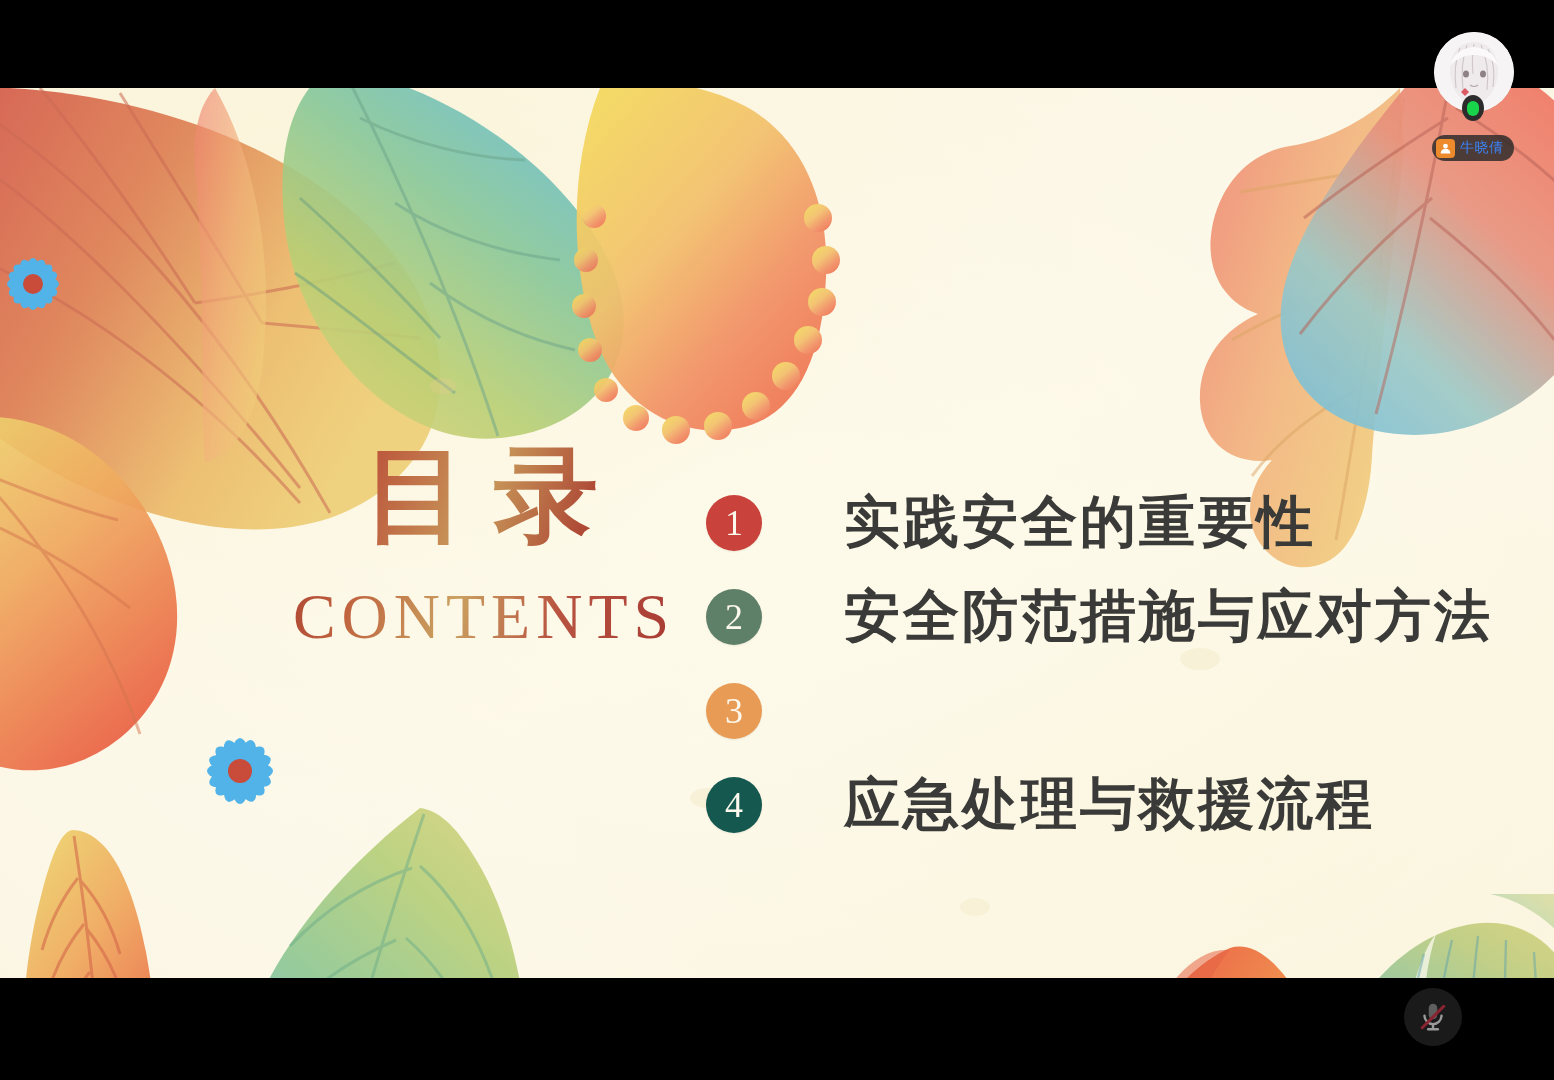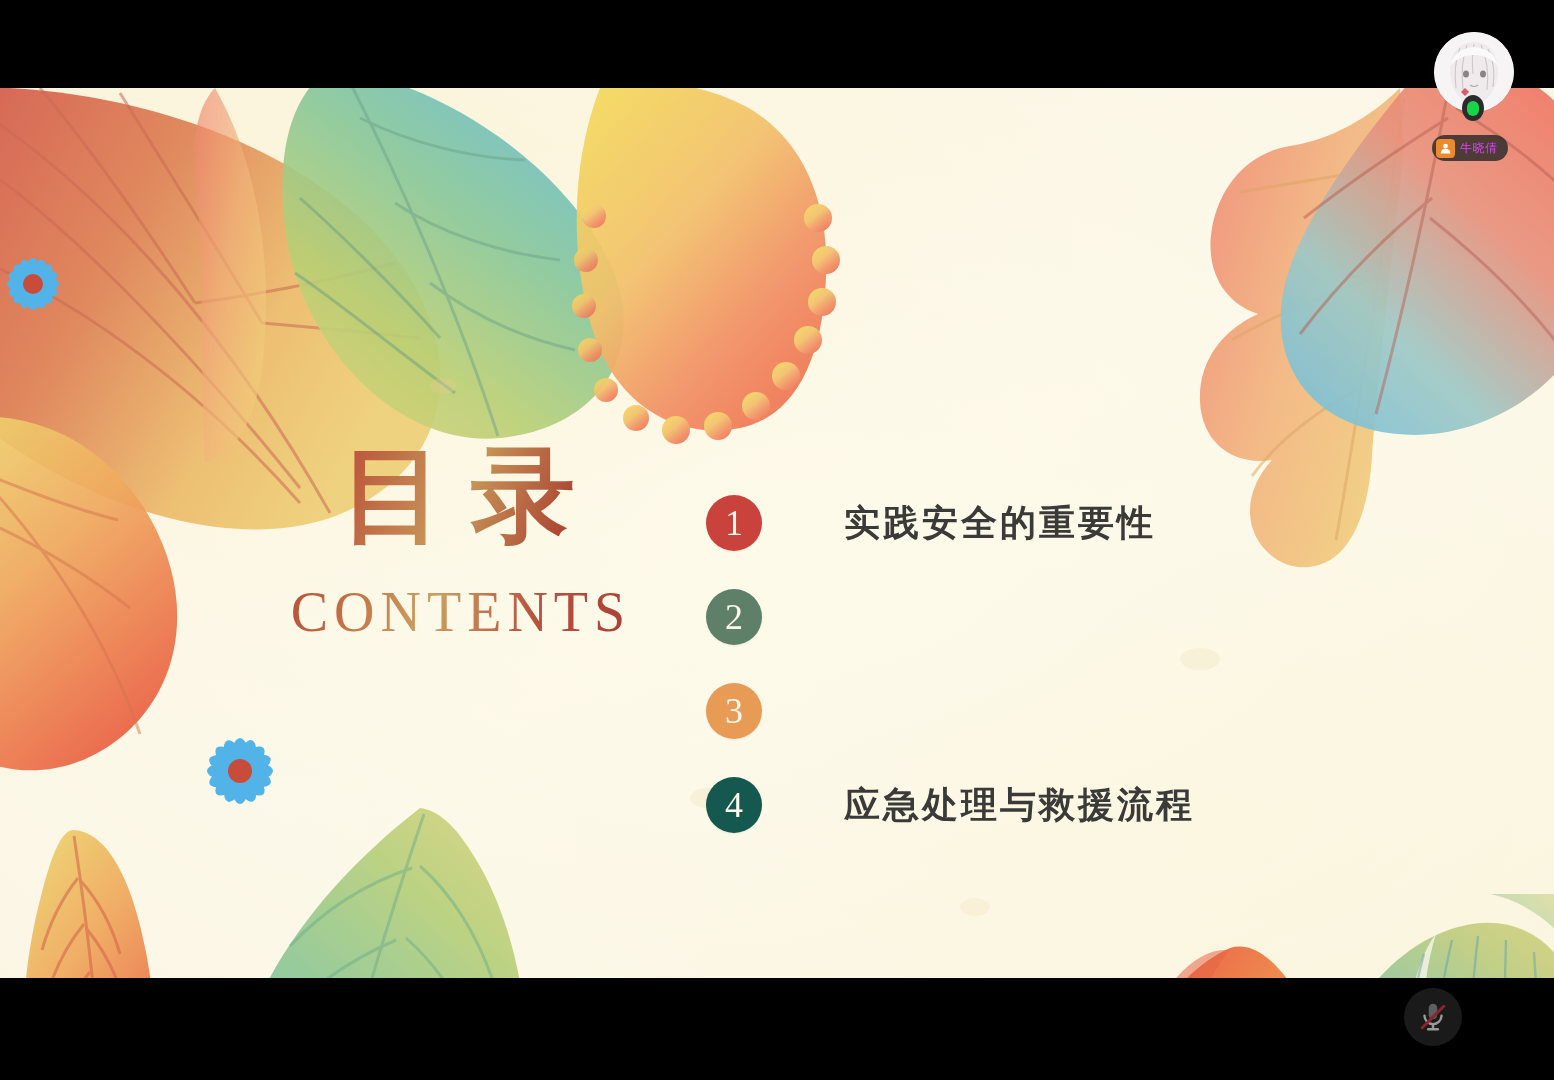--- a/index.html
+++ b/index.html
@@ -19,52 +19,52 @@
       radial-gradient(ellipse at 50% 50%, #fffdf4 0%, #fbf6e4 100%);
     overflow:hidden;
   }
   .bg-speck{ position:absolute; border-radius:50%; background:rgba(226,206,140,.35); }
 
   
   #decor { position:absolute; inset:0; width:100%; height:100%; pointer-events:none; }
 
   
   #title-block{
-    position:absolute; left:225px; top:350px; width:466px;
+    position:absolute; left:248px; top:350px; width:466px;
     text-align:center;
   }
   #title-cn{
     font-family:"Liberation Serif","DejaVu Serif",serif;
     font-size:104px; font-weight:700; letter-spacing:26px; text-indent:26px;
     line-height:1.12;
     background:linear-gradient(110deg,#a6352f 0%,#bd5c3f 28%,#c89a5a 50%,#ae4a36 72%,#9e2f2b 100%);
     -webkit-background-clip:text; background-clip:text; color:transparent;
     -webkit-text-fill-color:transparent;
   }
   #title-en{
     margin-top:26px;
     font-family:"Liberation Serif","DejaVu Serif",serif;
-    font-size:56px; font-weight:400; letter-spacing:6px; text-indent:6px;
+    font-size:64px; font-weight:400; letter-spacing:6px; text-indent:6px;
     background:linear-gradient(105deg,#a5332e 0%,#c0643f 22%,#caa160 44%,#b85340 66%,#a33330 100%);
     -webkit-background-clip:text; background-clip:text; color:transparent;
     -webkit-text-fill-color:transparent;
   }
 
   
   #agenda{ position:absolute; left:706px; top:388px; }
   .agenda-row{ display:flex; align-items:center; height:94px; }
   .num-badge{
     width:56px; height:56px; border-radius:50%;
     display:flex; align-items:center; justify-content:center;
     font-family:"Liberation Serif","DejaVu Serif",serif;
     font-size:36px; color:#fdf8ec; flex:0 0 auto;
     box-shadow:0 1px 2px rgba(0,0,0,.07);
   }
   .agenda-label{
-    margin-left:82px; font-size:36px; color:#3a3a38;
+    margin-left:82px; font-size:56px; color:#3a3a38;
     font-family:"Liberation Sans","DejaVu Sans",sans-serif;
     font-weight:700; letter-spacing:3px; white-space:nowrap;
   }
 
   
   #participant{ position:absolute; left:1431px; top:32px; width:86px; }
   #avatar{
     position:relative; width:80px; height:80px; border-radius:50%;
     margin:0 auto; overflow:hidden;
     background:radial-gradient(circle at 42% 34%, #ffffff 0%, #f2eef0 46%, #ded7dc 100%);
@@ -78,21 +78,21 @@
   #mic-dot .pill{ width:12px; height:15px; border-radius:6px; background:#18d44a; }
   #name-chip{
     position:absolute; left:1432px; top:135px; height:26px;
     display:flex; align-items:center; gap:5px;
     background:rgba(40,40,40,.82); border-radius:13px; padding:0 10px 0 4px;
   }
   #name-chip .host-ic{
     width:19px; height:19px; border-radius:4px; background:#ec8a2c;
     display:flex; align-items:center; justify-content:center;
   }
-  #name-chip .nm{ color:#d946ef; font-size:12px; letter-spacing:.5px; white-space:nowrap; }
+  #name-chip .nm{ color:#3b82f6; font-size:14px; letter-spacing:.5px; white-space:nowrap; }
 
   
   #mic-btn{
     position:absolute; left:1404px; top:988px; width:58px; height:58px;
     border-radius:50%; background:#1a1a1a;
     display:flex; align-items:center; justify-content:center; cursor:pointer;
   }
 </style>
 </head>
 <body>
@@ -363,20 +363,21 @@
       <div id="title-en">CONTENTS</div>
     </div>
 
     <div id="agenda">
       <div class="agenda-row">
         <div class="num-badge" style="background:#c9423c">1</div>
         <div class="agenda-label">实践安全的重要性</div>
       </div>
       <div class="agenda-row">
         <div class="num-badge" style="background:#5f8068">2</div>
+        <div class="agenda-label">安全防范措施与应对方法</div>
       </div>
       <div class="agenda-row">
         <div class="num-badge" style="background:#e89b55">3</div>
       </div>
       <div class="agenda-row">
         <div class="num-badge" style="background:#14584f">4</div>
         <div class="agenda-label">应急处理与救援流程</div>
       </div>
     </div>
 

